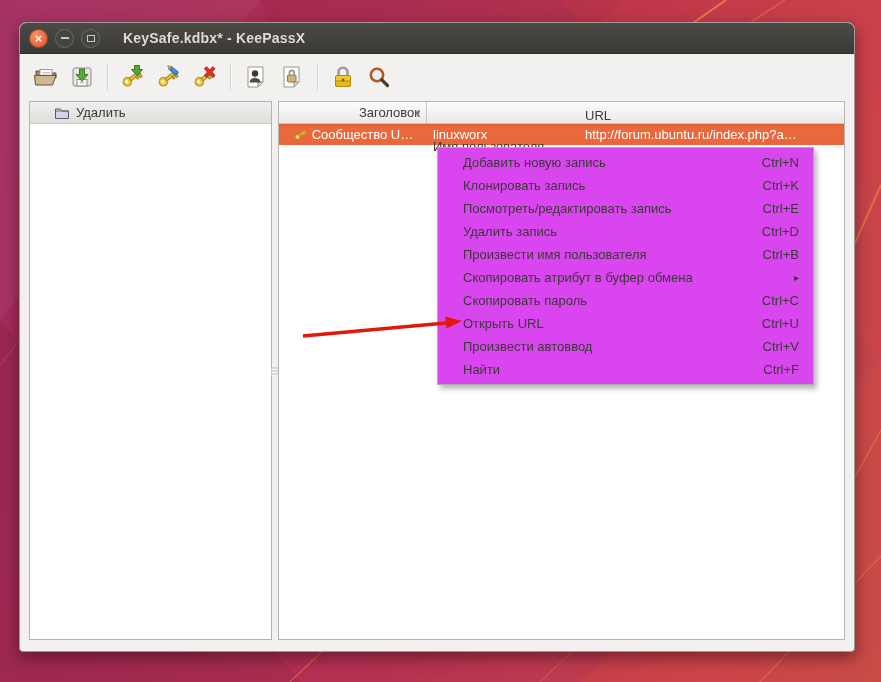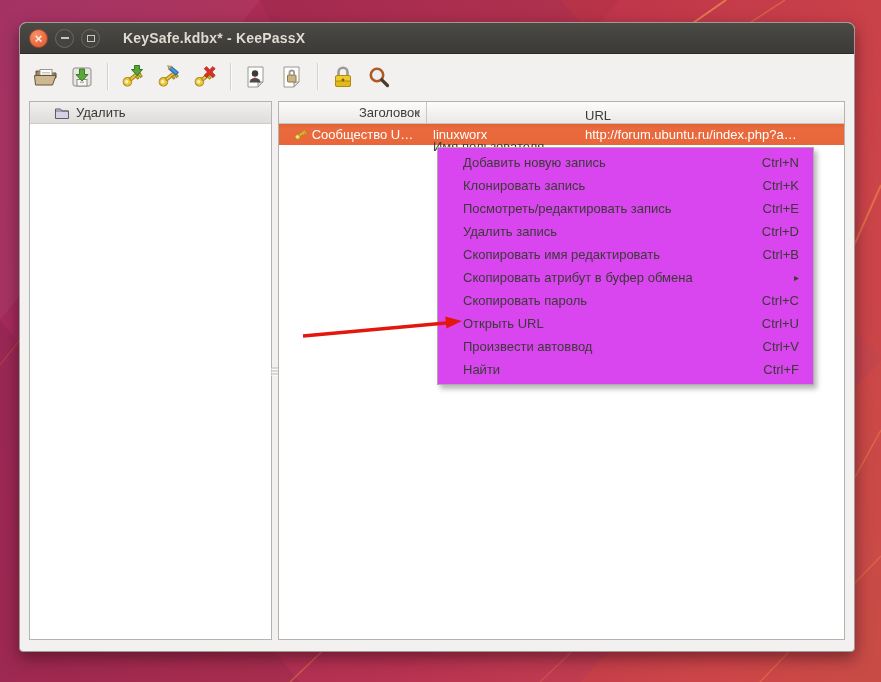--- a/index.html
+++ b/index.html
@@ -276,21 +276,21 @@
 
     <div class="menu-item">
       <span class="mi-label">Удалить запись</span>
       <span class="mi-right">
         <span class="mi-short">Ctrl+D</span>
 
       </span>
     </div>
 
     <div class="menu-item">
-      <span class="mi-label">Скопировать имя редактировать</span>
+      <span class="mi-label">Произвести имя пользователя</span>
       <span class="mi-right">
         <span class="mi-short">Ctrl+B</span>
 
       </span>
     </div>
 
     <div class="menu-item">
       <span class="mi-label">Скопировать атрибут в буфер обмена</span>
       <span class="mi-right">
         <span class="mi-short"></span>

